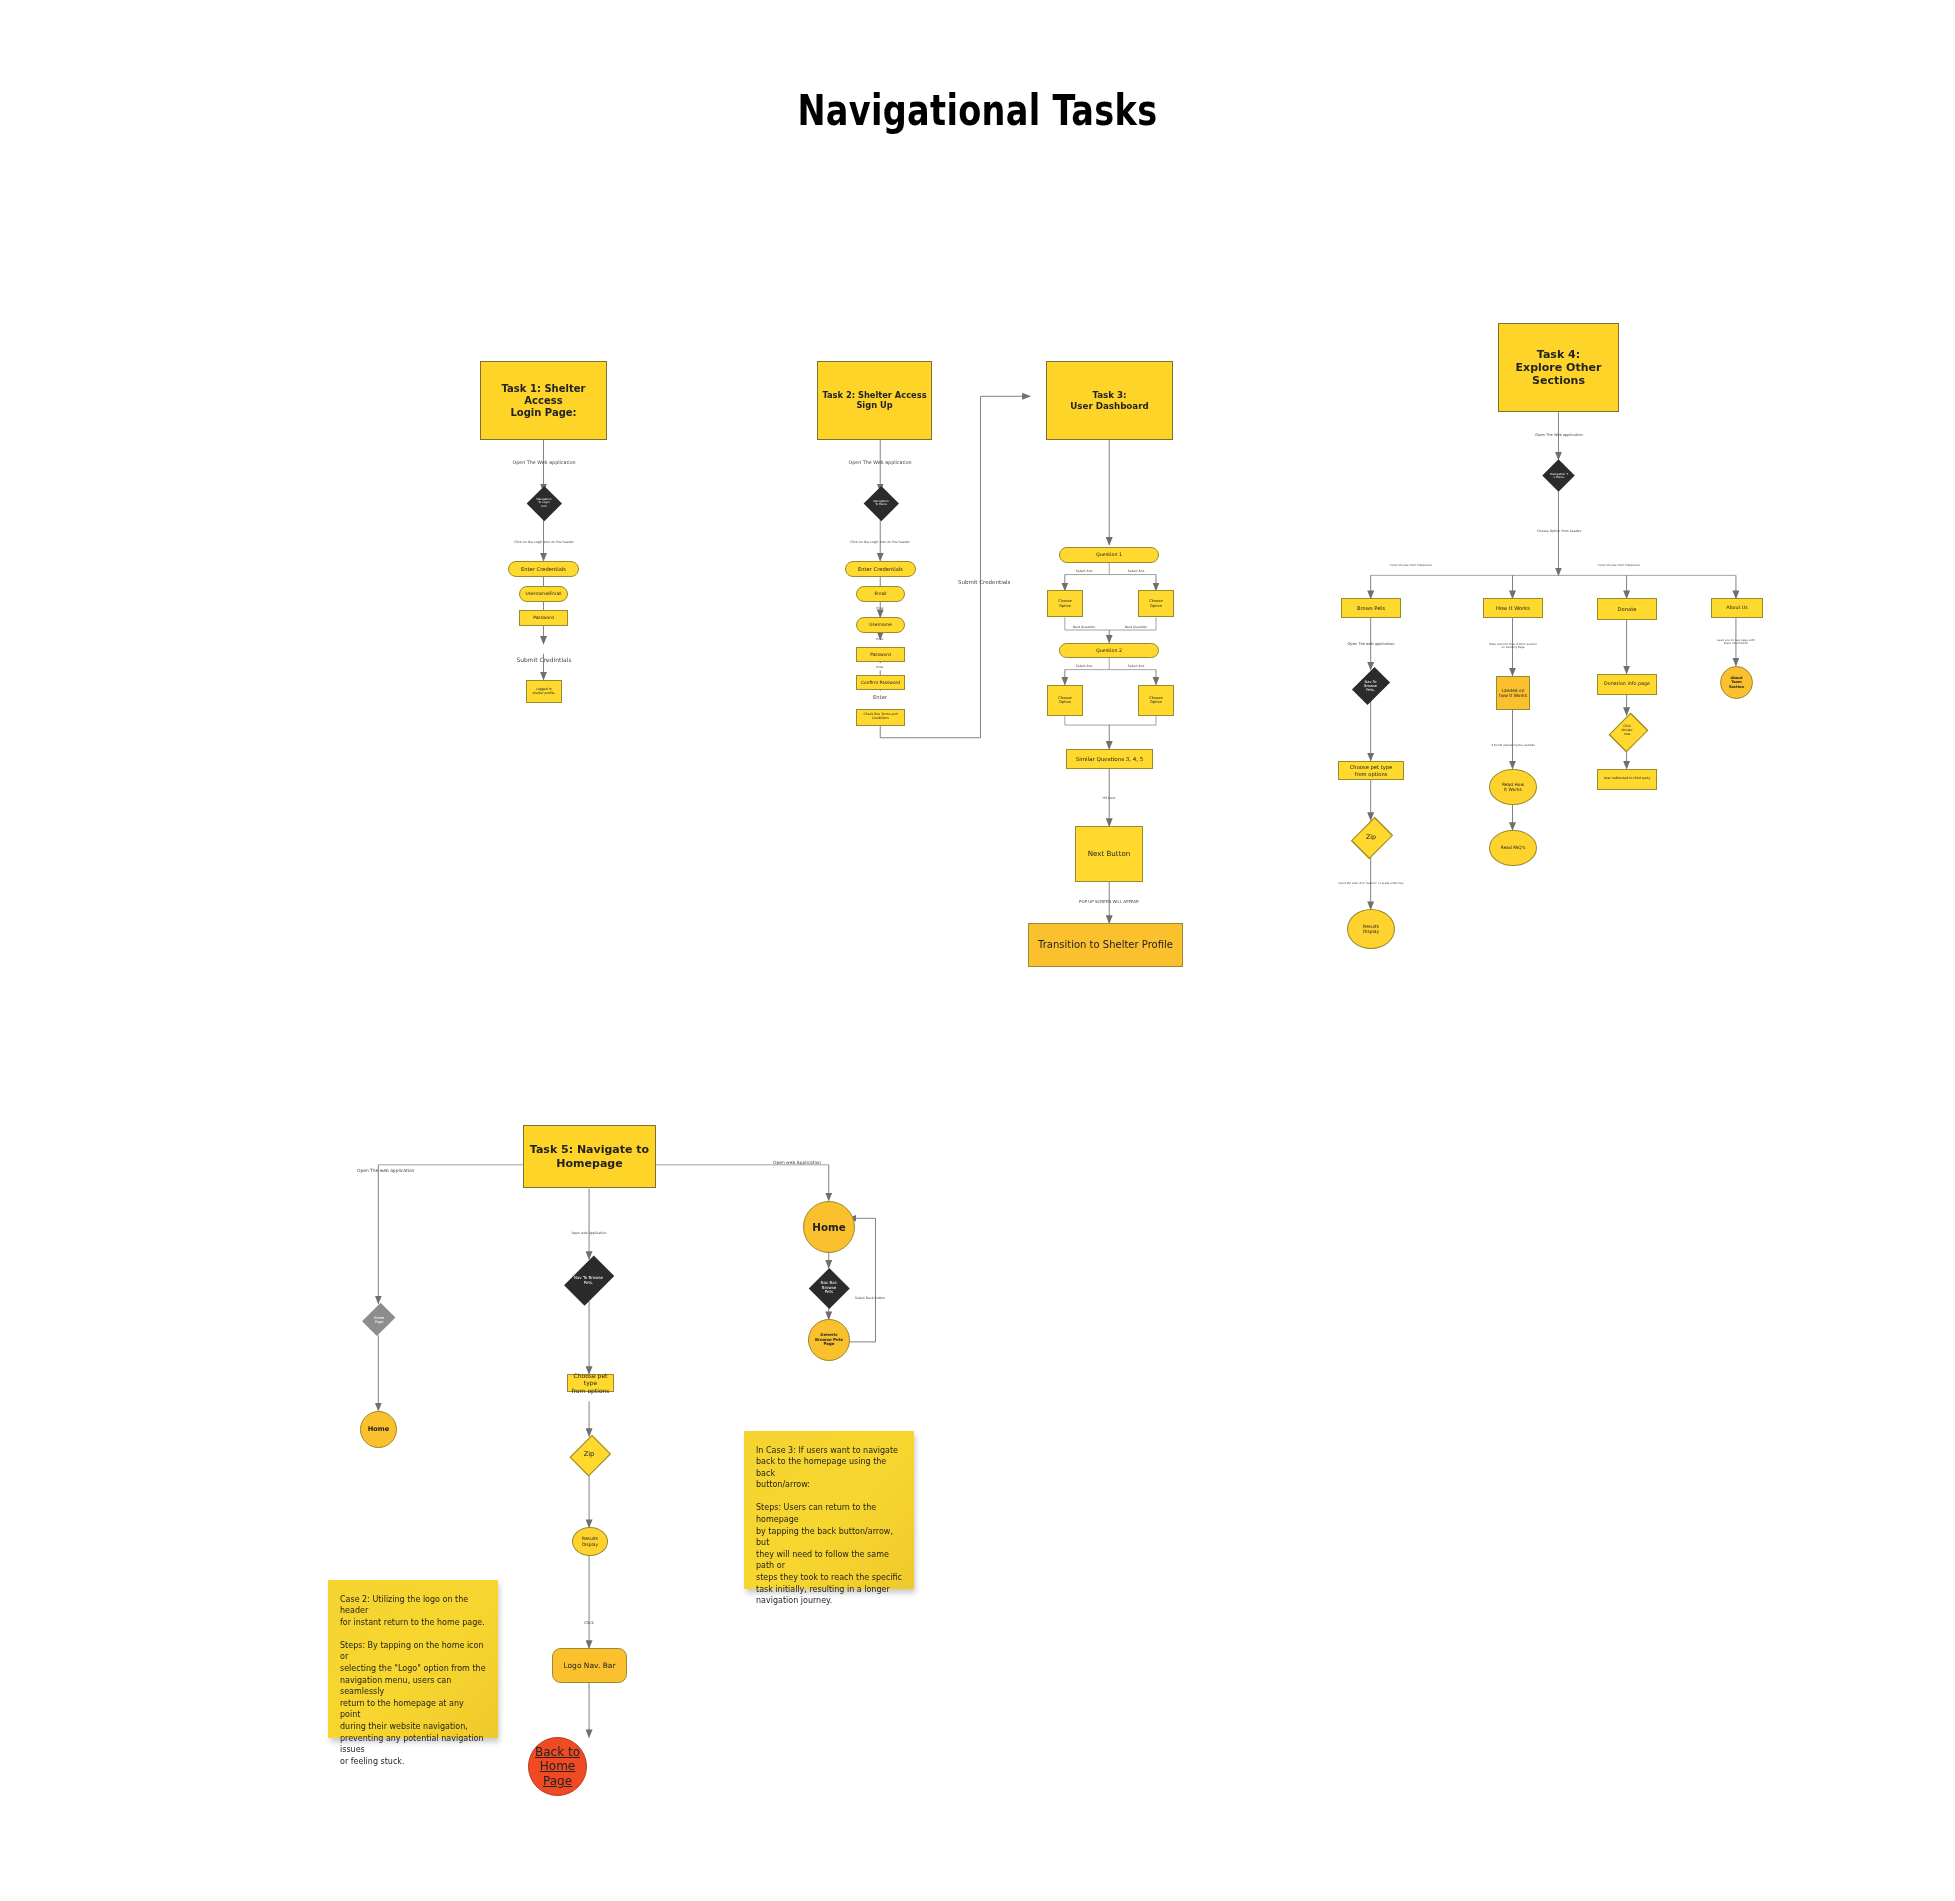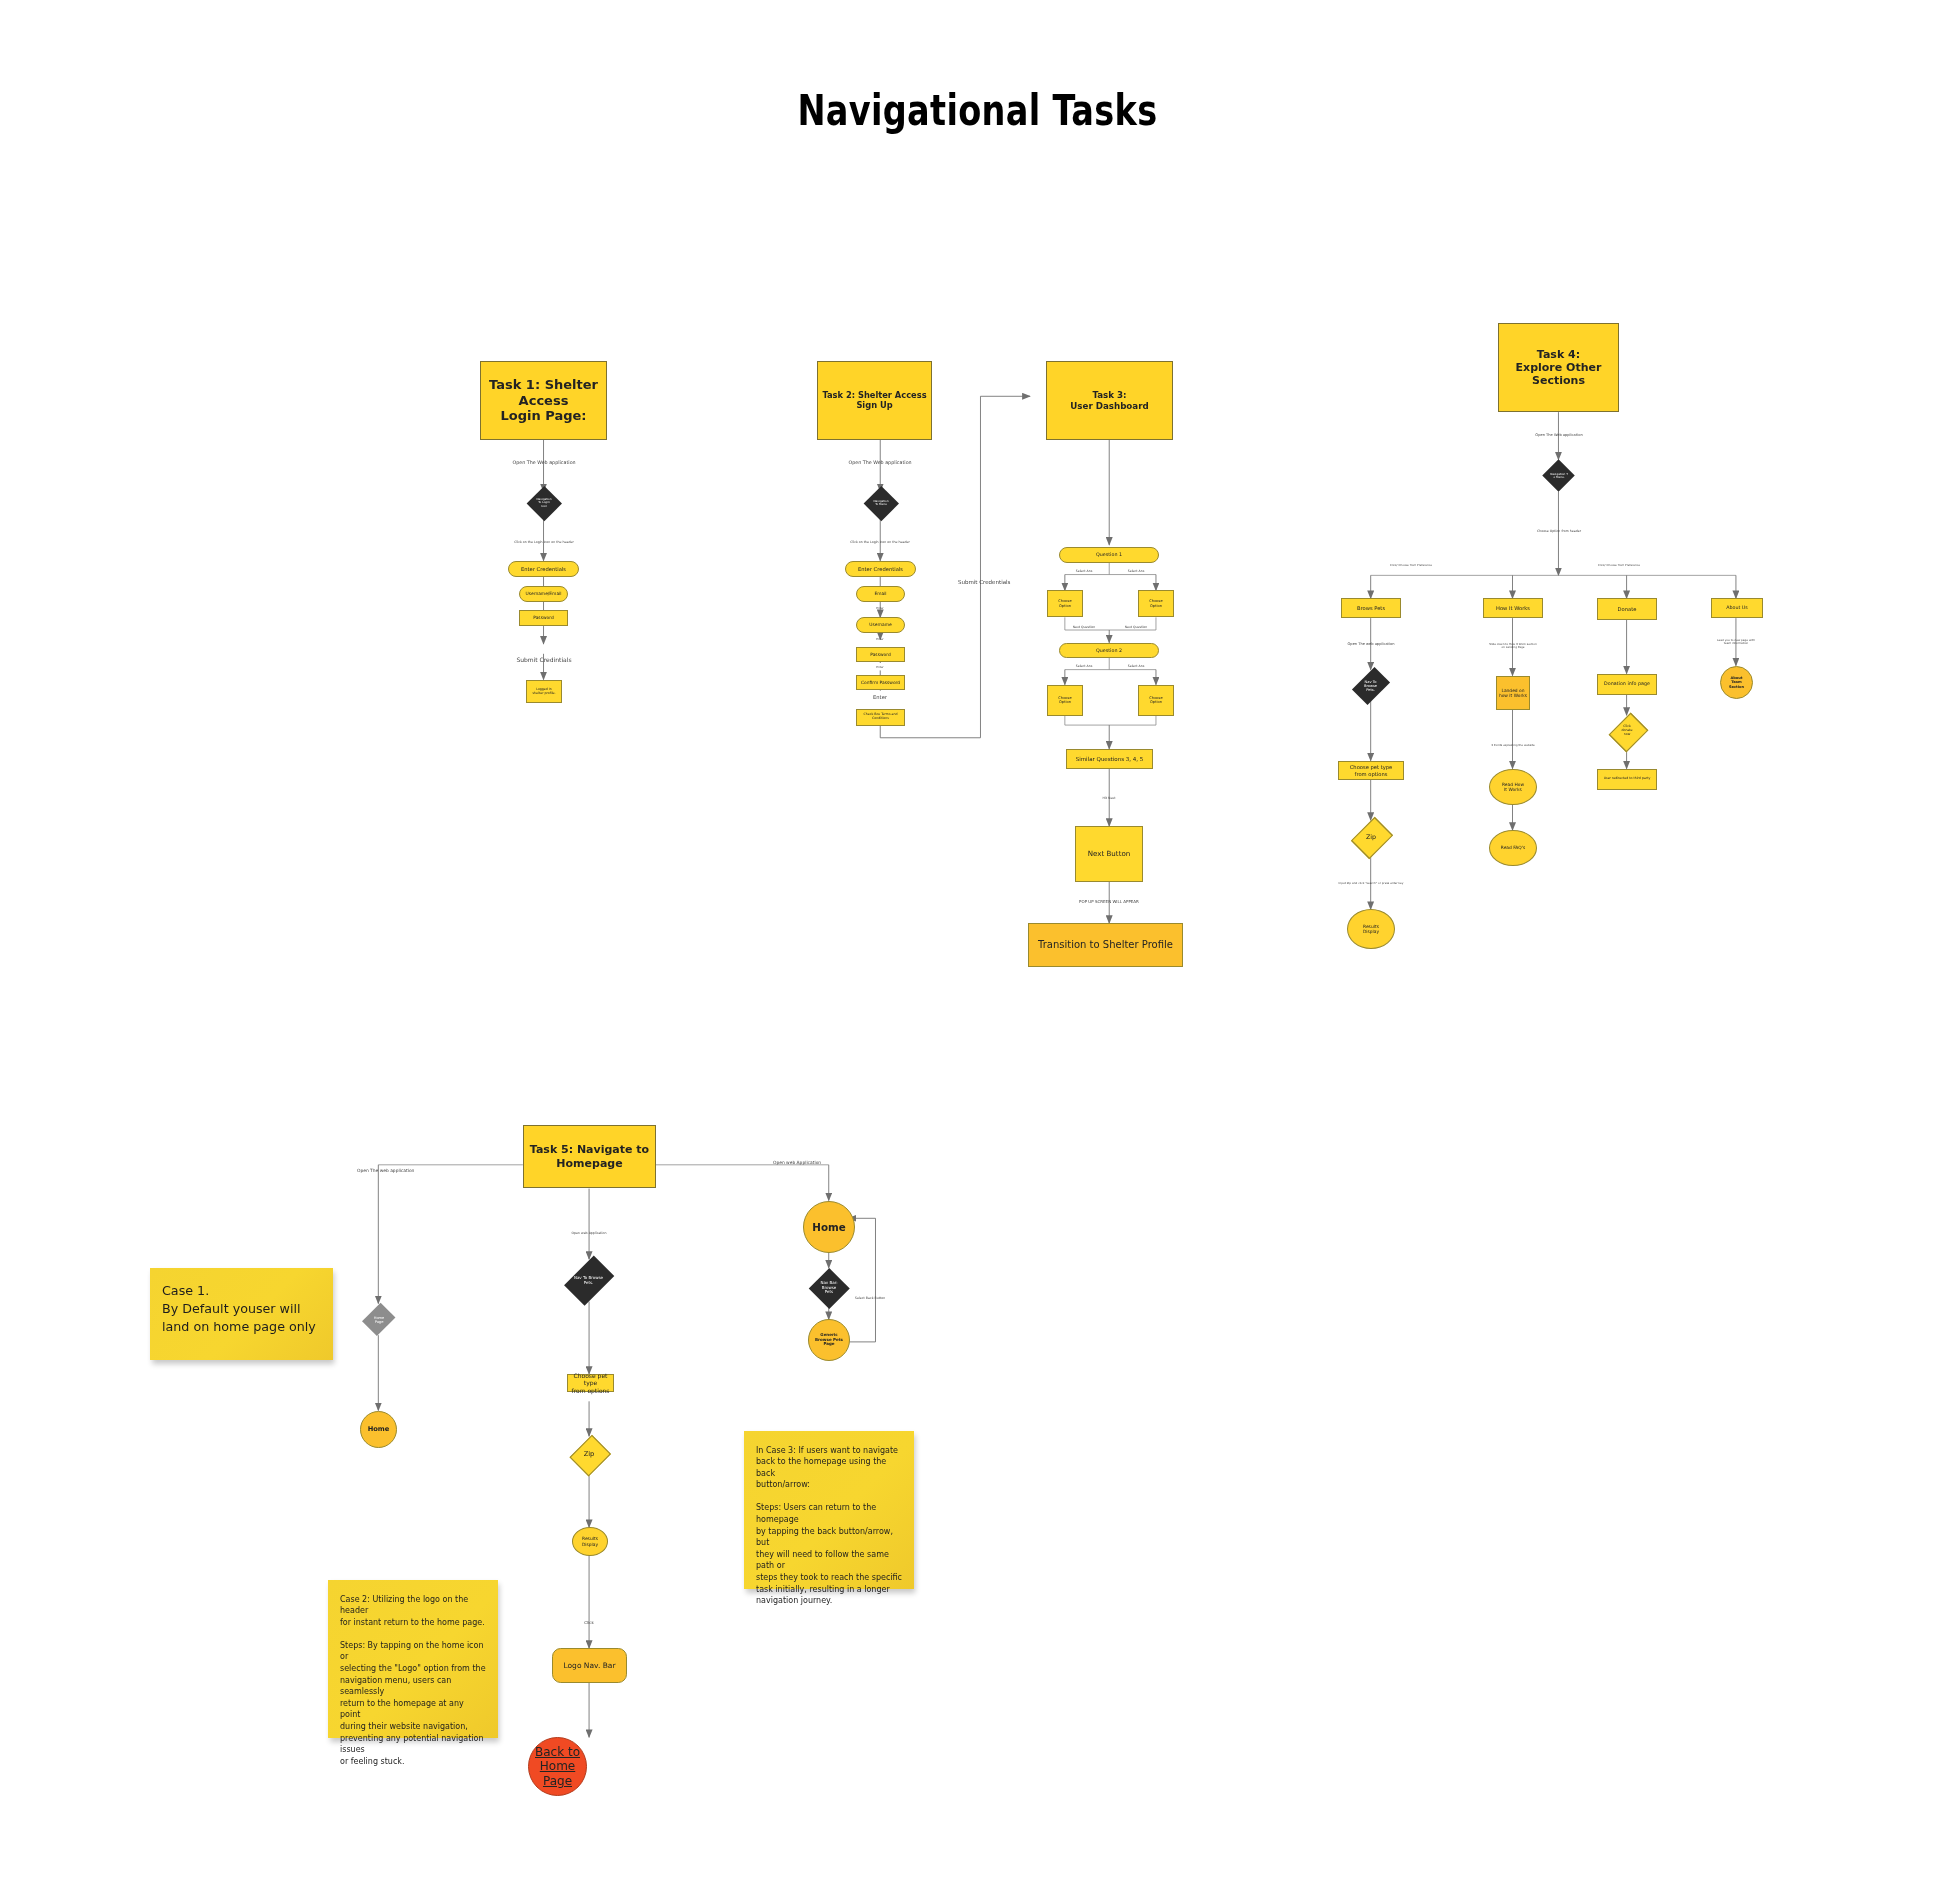--- a/index.html
+++ b/index.html
@@ -167,21 +167,21 @@
     <path class="ln" d="M1487,3690 L1487,3855" marker-end="url(#ah)"></path>
     <path class="ln" d="M1487,3925 L1487,4160" marker-end="url(#ah)"></path>
     <path class="ln" d="M1487,4248 L1487,4385" marker-end="url(#ah)"></path>
 
     <path class="ln" d="M2092,3118 L2092,3200" marker-end="url(#ah)"></path>
     <path class="ln" d="M2092,3256 L2092,3330" marker-end="url(#ah)"></path>
 
     <path class="ln" d="M2144,3387 L2210,3387 L2210,3075 L2142,3075" marker-end="url(#ah)"></path>
   </svg>
 
-  <div class="node title-box abs" style="left:480px;top:361px;width:127px;height:79px;font-size:13px;">Task 1: Shelter Access
+  <div class="node title-box abs" style="left:480px;top:361px;width:127px;height:79px;font-size:10px;">Task 1: Shelter Access
 Login Page:</div>
 
   <div class="elabel" style="left:544px;top:460px;font-size:4.8px;">Open The Web application</div>
 
   <div class="diamond dia-dark" style="left:520px;top:491px;width:48px;height:24px;">
     <div class="shape" style="width:24.6px;height:24.6px;left:11.5px;top:-0.4px;"></div>
     <div class="lbl" style="font-size:2.8px;">Navigation
 To Login
 Icon</div>
   </div>
@@ -364,23 +364,20 @@
     <div class="shape" style="width:28.5px;height:28.5px;left:6px;top:6px;"></div>
     <div class="lbl" style="font-size:4px;">Nav Bar:
 Browse
 Pets</div>
   </div>
   <div class="node ellipse-amber abs" style="left:808px;top:1319px;width:42px;height:42px;font-size:4px;">Generic
 Browse Pets
 Page</div>
   <div class="elabel left" style="left:855px;top:1296px;font-size:3.2px;">Select Back Button</div>
 
-  <div class="sticky" style="left:150px;top:1268px;width:183px;height:92px;font-size:12.7px;">Case 1.
-By Default youser will
-land on home page only</div>
 
   <div class="sticky" style="left:328px;top:1580px;width:170px;height:158px;font-size:8px;">Case 2: Utilizing the logo on the header
 for instant return to the home page.
 
 Steps: By tapping on the home icon or
 selecting the "Logo" option from the
 navigation menu, users can seamlessly
 return to the homepage at any point
 during their website navigation,
 preventing any potential navigation issues

